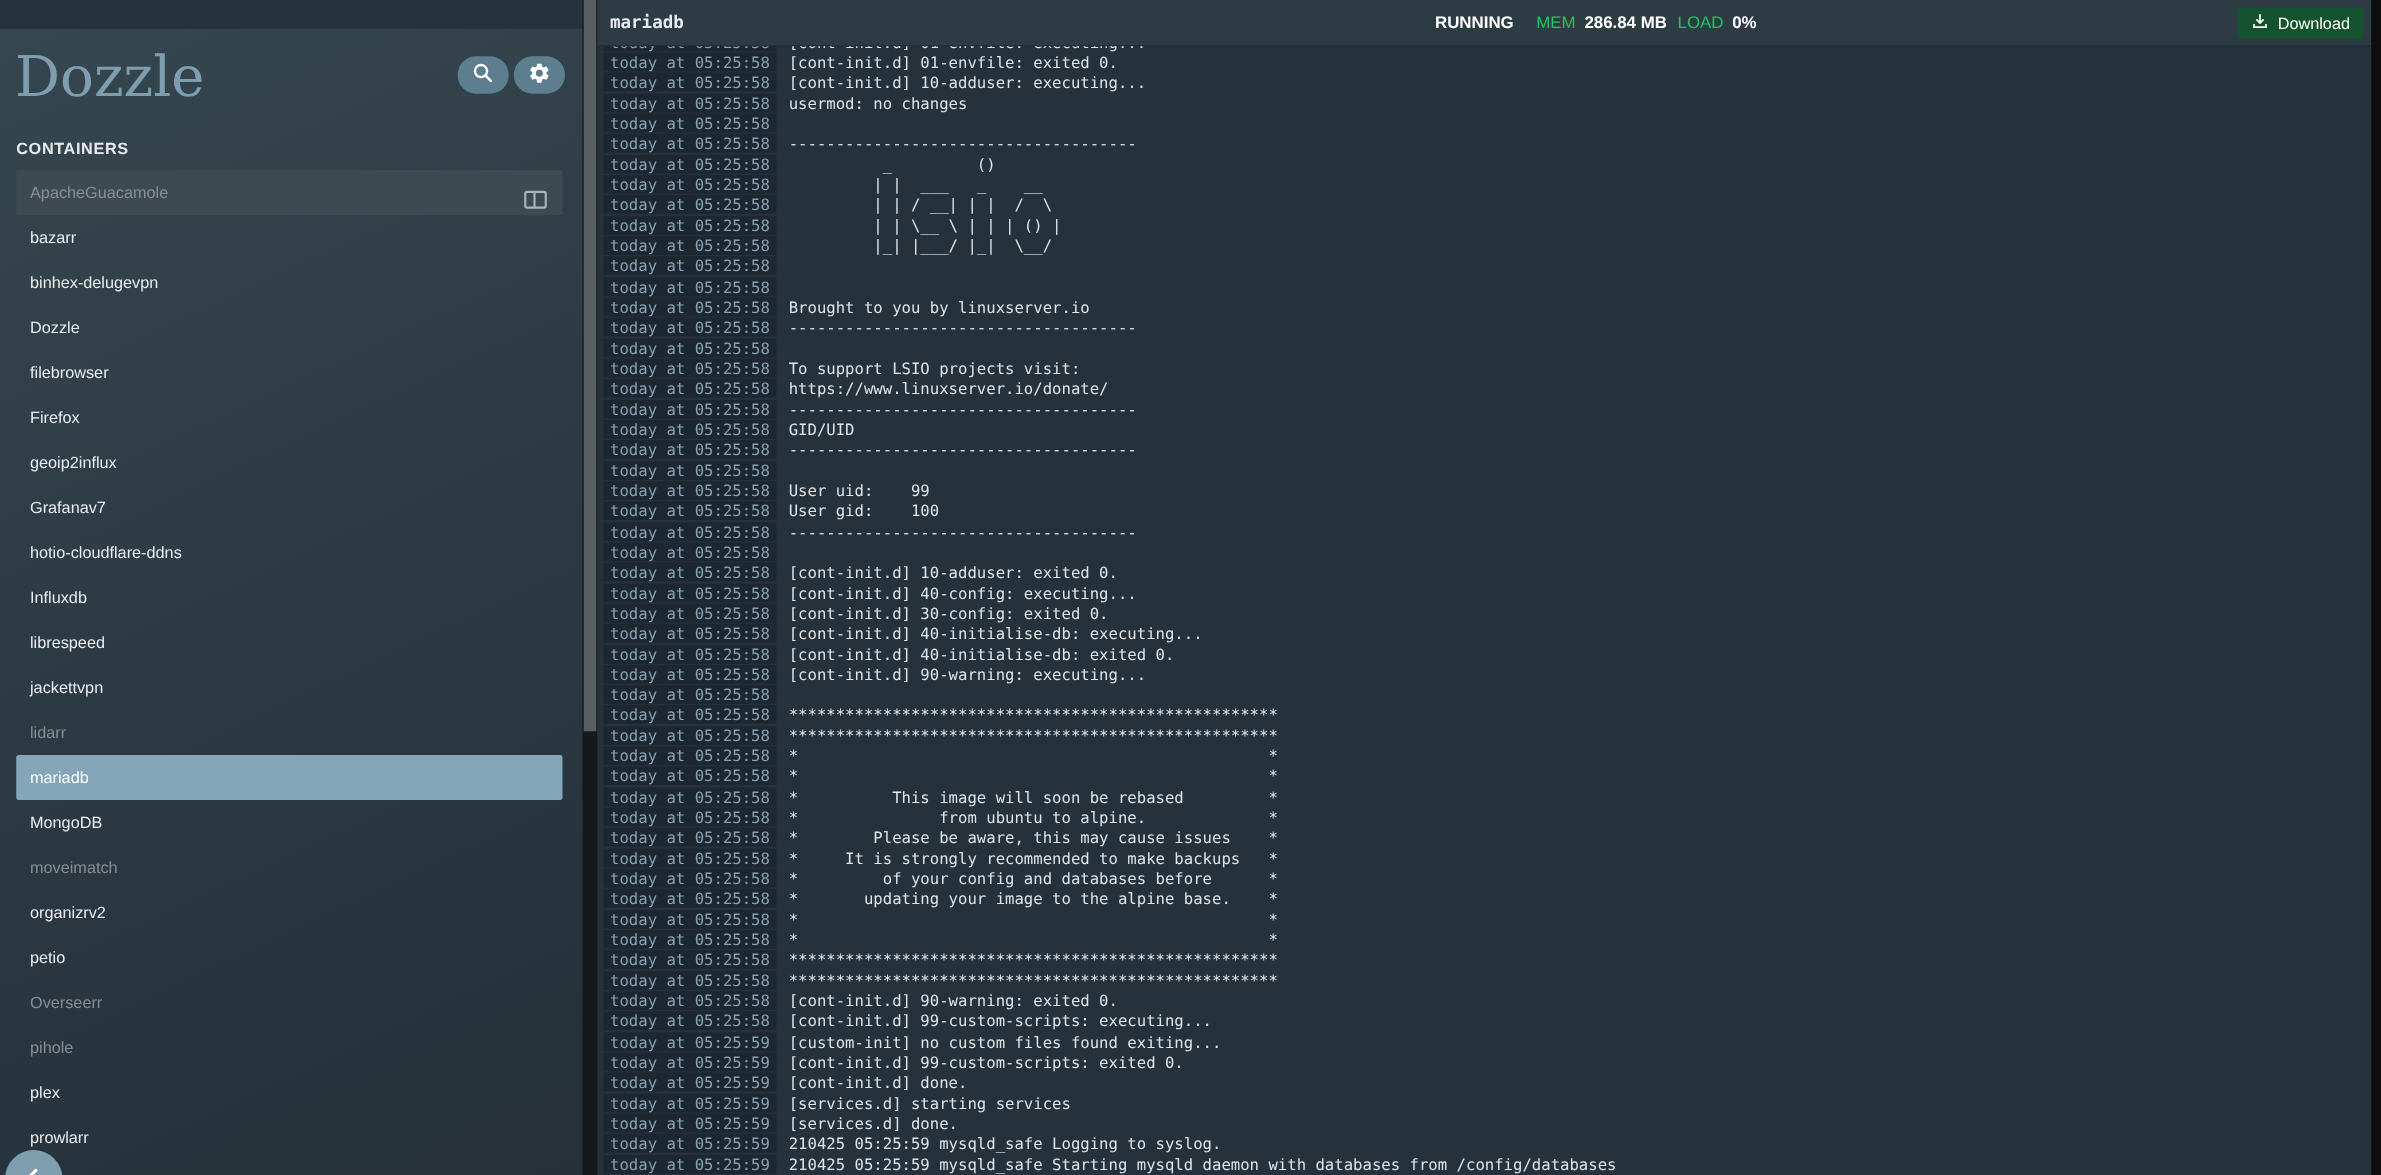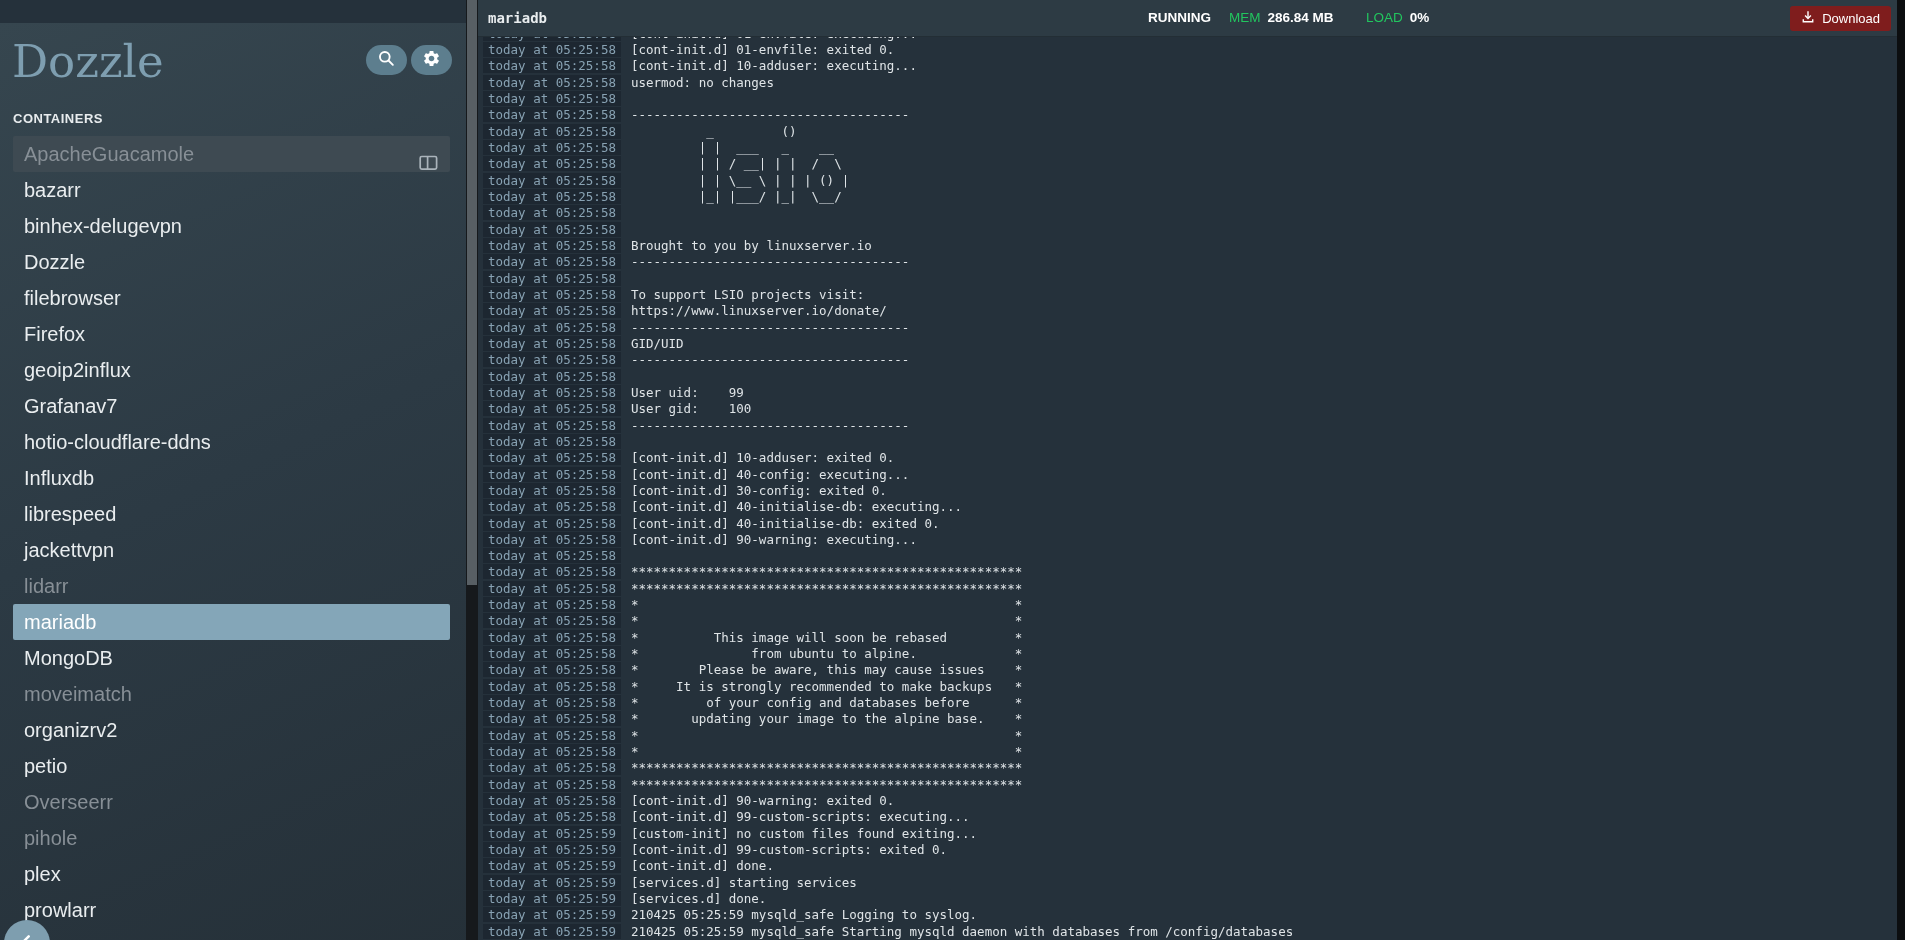--- a/index.html
+++ b/index.html
@@ -11,21 +11,21 @@
              background:linear-gradient(155deg,#36464f 0%, #2c3a44 48%, #253038 100%);margin-top:23px; }
   .logo { position:absolute; left:12px; top:12px; font-family:"DejaVu Serif", serif;
           font-size:45px; color:#7e9eb0; }
   .icon-row { position:absolute; top:22px; right:14px; display:flex; gap:4px; }
   .pill { width:41px; height:30px; border-radius:15px; background:#5d7e8e; border:none;
           display:flex; align-items:center; justify-content:center; cursor:pointer; }
   .section-label { position:absolute; top:88px; left:13px; font-size:13px; font-weight:bold;
                    letter-spacing:.5px; color:#e8ecee; }
   .container-list { position:absolute; top:113px; left:0; right:0; }
   .c-item { height:36px; line-height:36px; margin:0 16px 0 13px; padding-left:11px;
-            font-size:20px; color:#e9edef; border-radius:2px; position:relative; cursor:pointer; }
+            font-size:13px; color:#e9edef; border-radius:2px; position:relative; cursor:pointer; }
   .c-item.stopped { color:#878f96; }
   .c-item.hovered { background:#3e4a52; }
   .c-item.selected { background:#84a6b8; color:#ffffff; }
   .c-item .cols { position:absolute; right:12px; top:10px; display:none; }
   .collapse-btn { position:absolute; left:4px; top:897px; width:46px; height:46px;
                   border-radius:50%; background:#7e9eaf; border:none; display:flex;
                   align-items:center; justify-content:center; cursor:pointer; z-index:5; }
 
   
   .sidebar-scrollbar { position:absolute; left:466px; top:0; width:12px; height:940px; background:#16191c; }
@@ -34,24 +34,24 @@
   
   .main { position:absolute; left:478px; top:0; width:1419px; height:940px; background:#25313b; }
   .topbar { position:absolute; top:0; left:0; right:0; height:37px; background:#2d3b44;
             border-bottom:1px solid rgba(0,0,0,.22); }
   .topbar .title { position:absolute; left:10px; top:10px; font-family:"DejaVu Sans Mono", monospace;
                    font-weight:bold; font-size:14px; color:#e9edef; }
   .stat { position:absolute; top:10px; font-size:13.5px; color:#ffffff; white-space:nowrap; }
   .stat-running { left:670px; font-weight:bold; }
   .stat-group { display:flex; gap:7px; }
   .stat-mem { left:751px; }
-  .stat-load { left:888px; }
+  .stat-load { left:864px; }
   .stat .lbl { color:#22c55e; font-weight:normal; }
   .stat .val { font-weight:bold; }
-  .download-btn { position:absolute; right:6px; top:6px; height:25px; background:#7f1d1d;
+  .download-btn { position:absolute; right:6px; top:6px; height:25px; background:#14532d;
                   border:none; border-radius:3px; color:#fff; font-size:13px;
                   font-family:"Liberation Sans", sans-serif;
                   display:flex; align-items:center; gap:7px; padding:0 11px; cursor:pointer; }
 
   
   .log { position:absolute; top:37px; left:0; right:0; bottom:0; overflow:hidden;
          font-family:"DejaVu Sans Mono", monospace; font-size:12.5px; }
   .log-row { height:16.33px; display:flex; align-items:center; white-space:pre; }
   .log-row:first-child { margin-top:-12px; }
   .ts { display:inline-block; background:#1d2731; color:#88a2b3; padding:0 5px;

